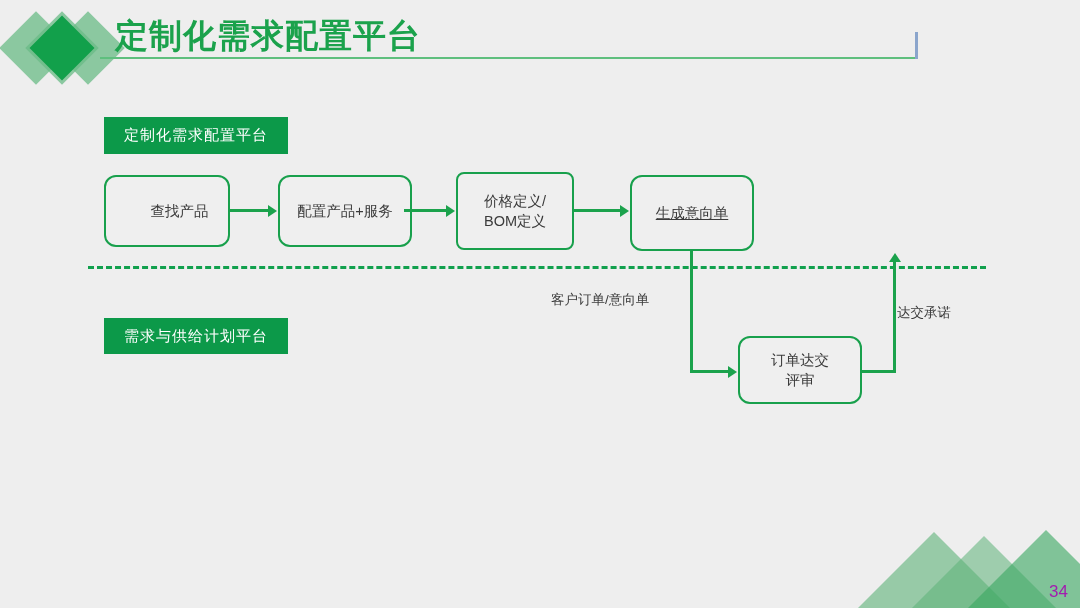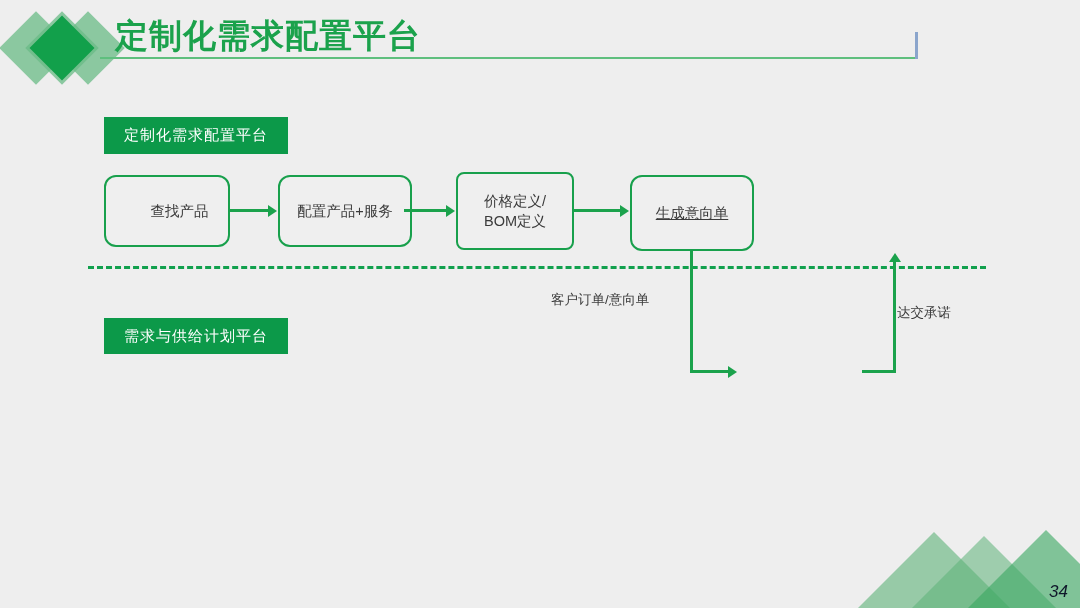--- a/index.html
+++ b/index.html
@@ -203,22 +203,21 @@
     left: 118px;
     border-width: 0 78px 78px 78px;
     border-bottom-color: rgba(60,168,99,0.62);
   }
 
   .page-number {
     position: absolute;
     right: 12px;
     bottom: 6px;
     font-size: 17px;
-    color: #0f172a;
-    font-style: italic;
+    color: #a21caf;
   }
 </style>
 </head>
 <body>
 
 <div class="slide">
 
   <div class="logo-mark">
     <div class="dia d1"></div>
     <div class="dia d2"></div>
@@ -233,20 +232,22 @@
   <div class="banner banner-top">定制化需求配置平台</div>
   <div class="banner banner-bottom">需求与供给计划平台</div>
 
   <div class="divider"></div>
 
   <div class="node node-1">查找产品</div>
   <div class="node node-2">配置产品+服务</div>
   <div class="node node-3">价格定义/
 BOM定义</div>
   <div class="node node-4">生成意向单</div>
+  <div class="node node-6">订单达交
+评审</div>
 
   <div class="conn h c1"></div>
   <div class="arrow-right a1"></div>
 
   <div class="conn h c2"></div>
   <div class="arrow-right a2"></div>
 
   <div class="conn h c3"></div>
   <div class="arrow-right a3"></div>
 

